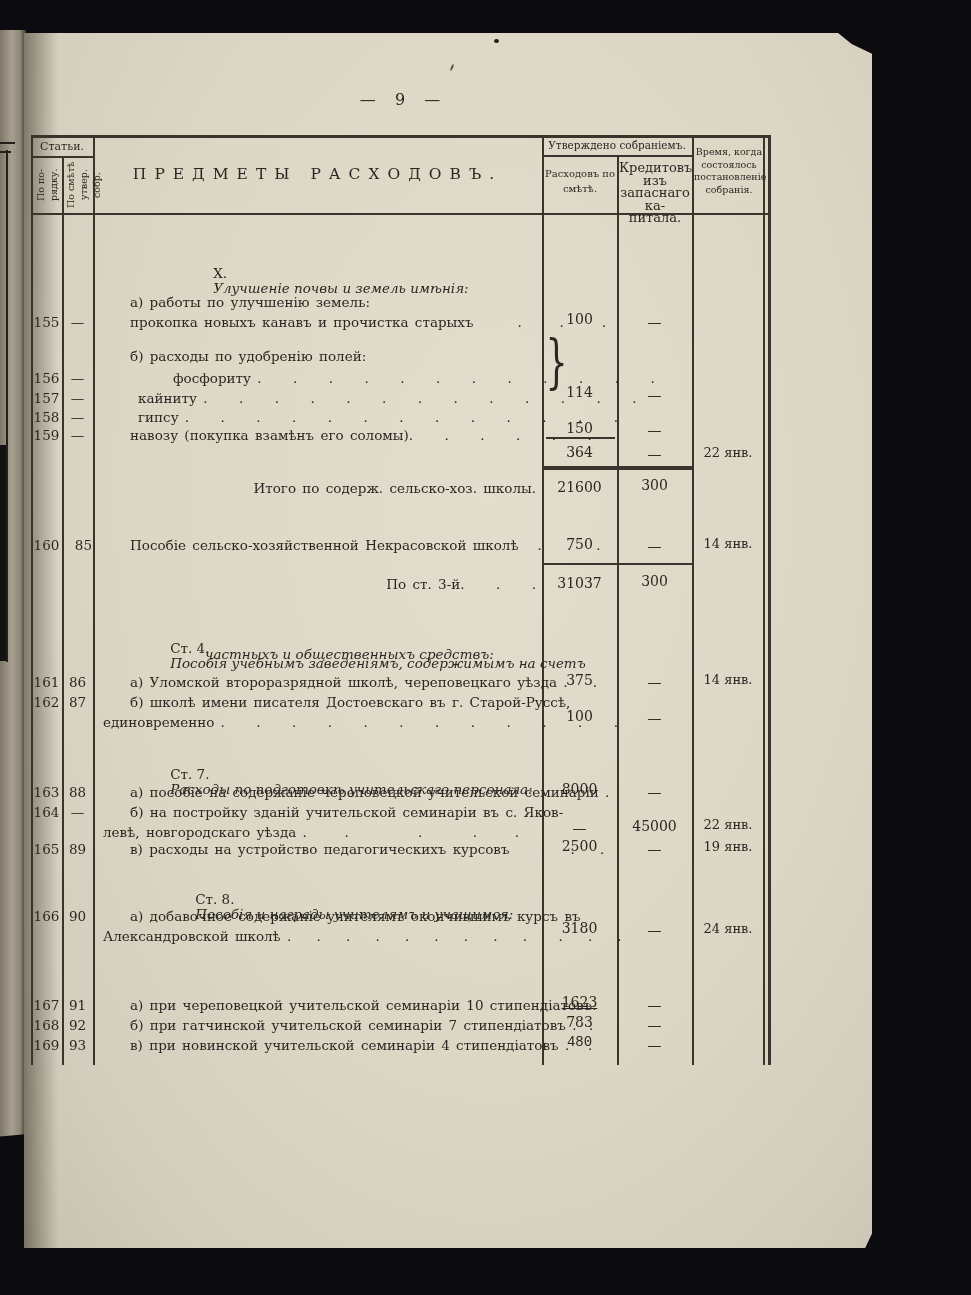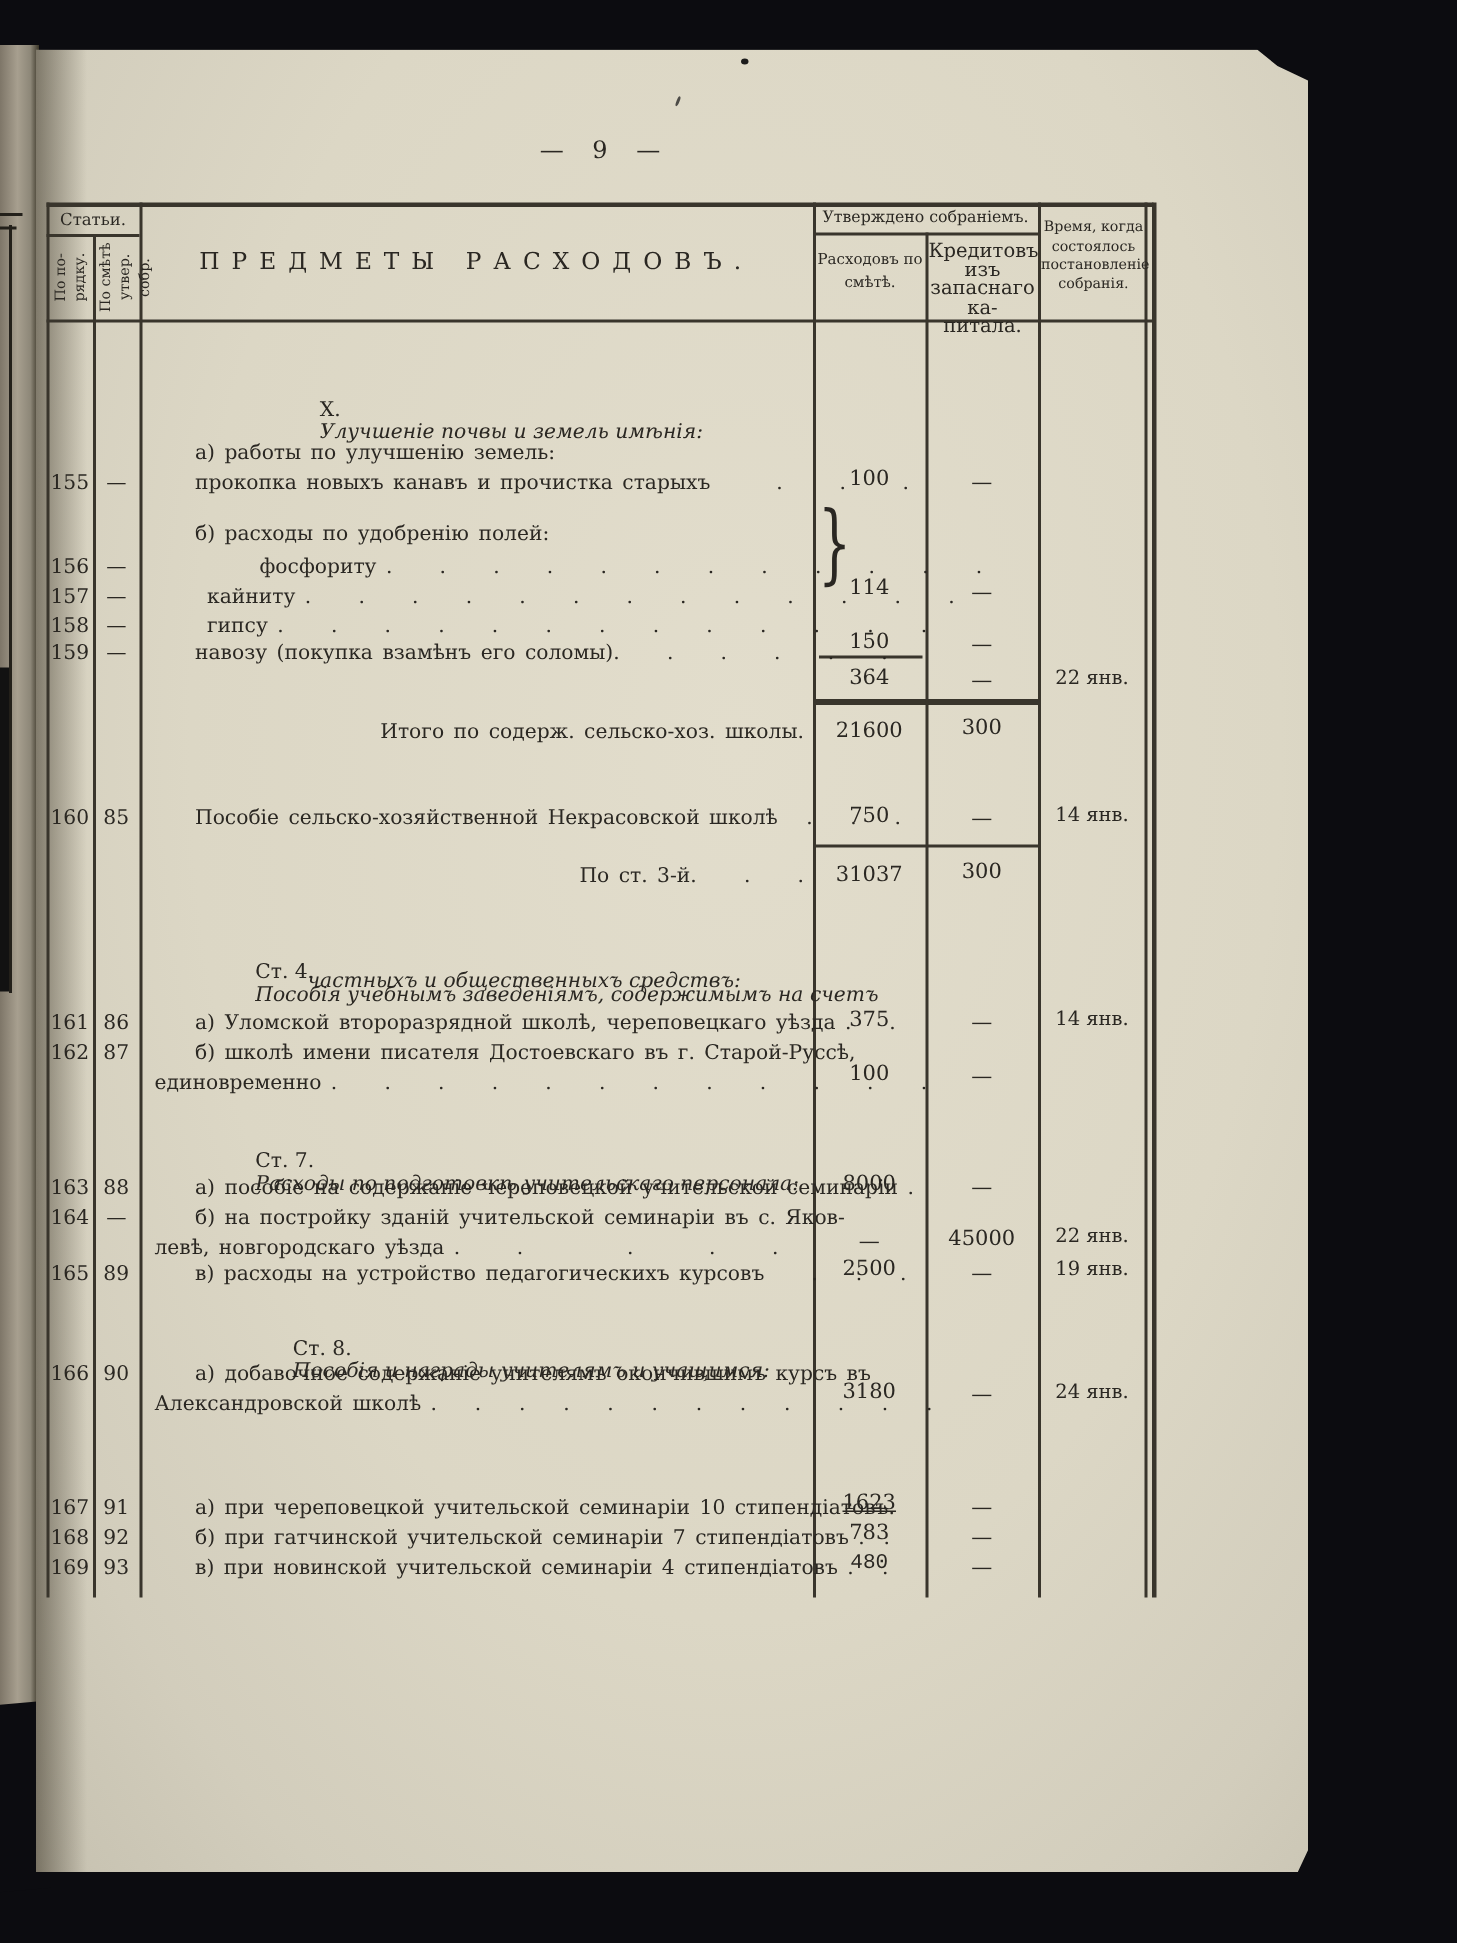--- a/index.html
+++ b/index.html
@@ -120,21 +120,21 @@
 
   <div class="t c-val" style="top:445px;">364</div>
   <div class="t c-cred" style="top:447px;">—</div>
   <div class="t c-date" style="top:445px;">22 янв.</div>
 
   <div class="t txt ralign" style="left:180px;top:481px;width:356px;">Итого по содерж. сельско-хоз. школы.</div>
   <div class="t c-val" style="top:480px;">21600</div>
   <div class="t c-cred" style="top:478px;">300</div>
 
   <div class="t num1" style="top:538px;">160</div>
-  <div class="t num2" style="top:538px;">85</div>
+  <div class="t num2" style="top:538px;text-align:right;">85</div>
   <div class="t txt" style="left:130px;top:538px;">Пособіе сельско-хозяйственной Некрасовской школѣ   .    .    .</div>
   <div class="t c-val" style="top:537px;">750</div>
   <div class="t c-cred" style="top:539px;">—</div>
   <div class="t c-date" style="top:536px;">14 янв.</div>
 
   <div class="t txt ralign" style="left:300px;top:577px;width:236px;">По ст. 3-й.     .     .</div>
   <div class="t c-val" style="top:576px;">31037</div>
   <div class="t c-cred" style="top:574px;">300</div>
 
   <div class="t" style="left:153px;top:626px;">

